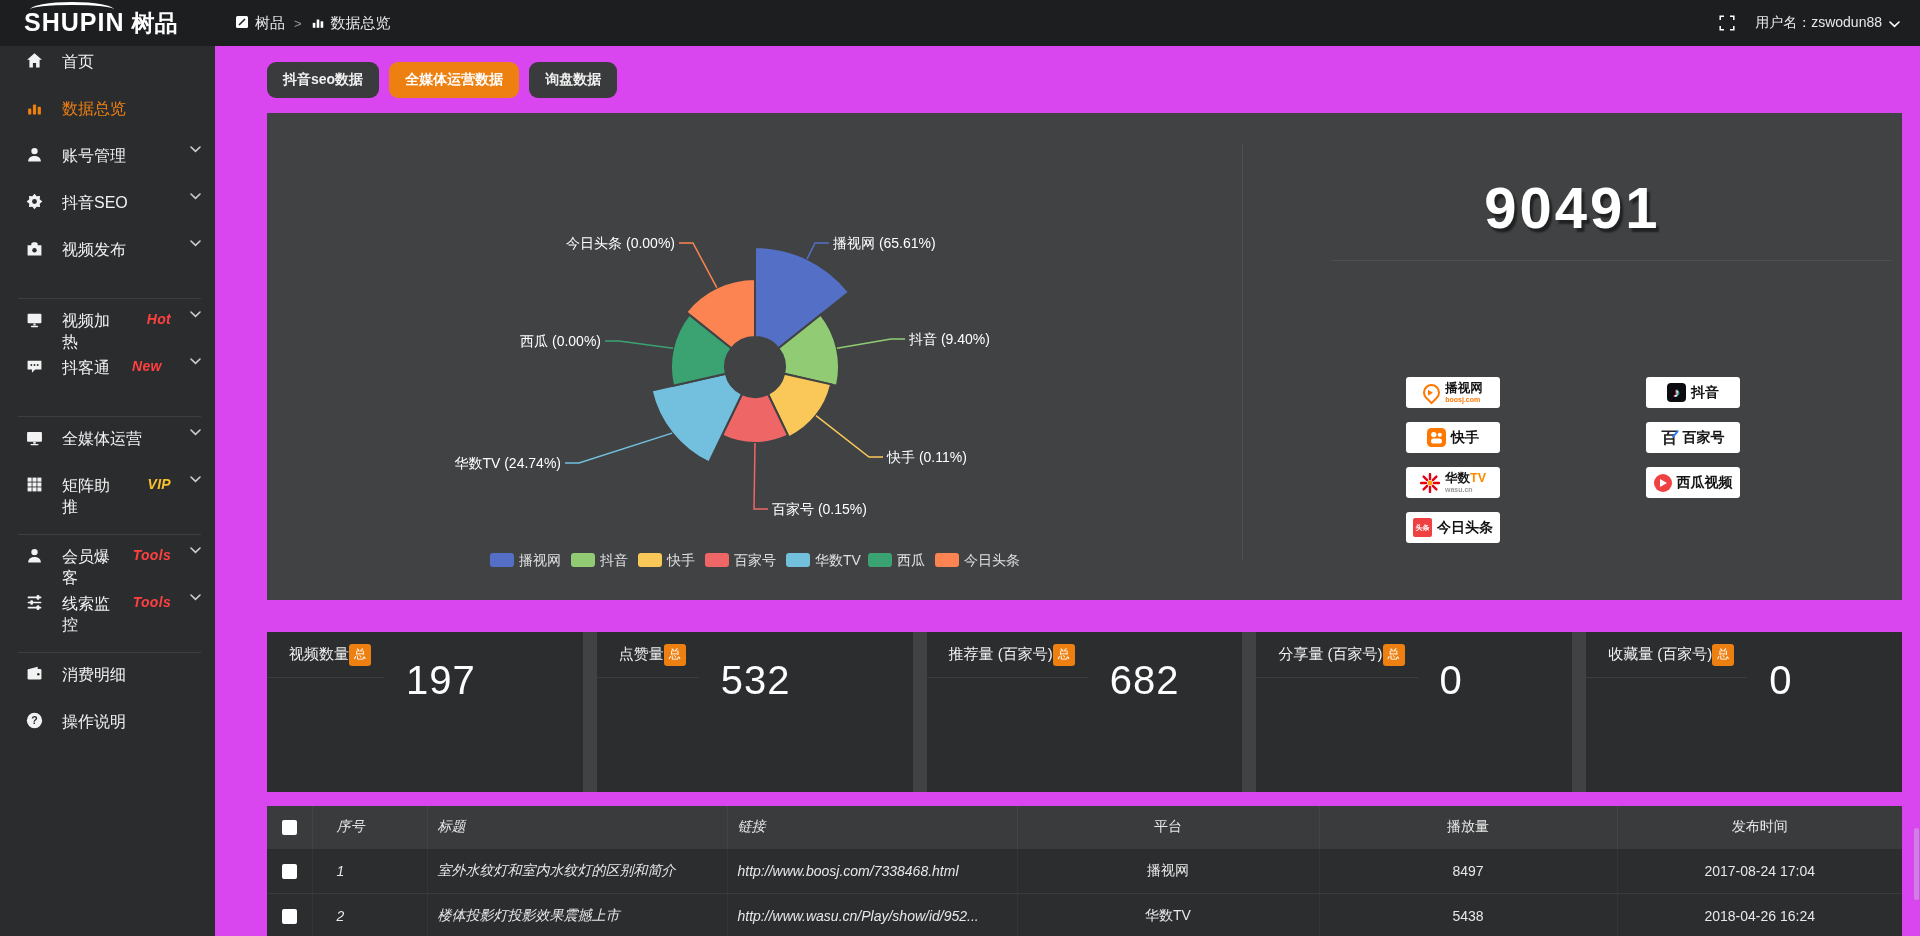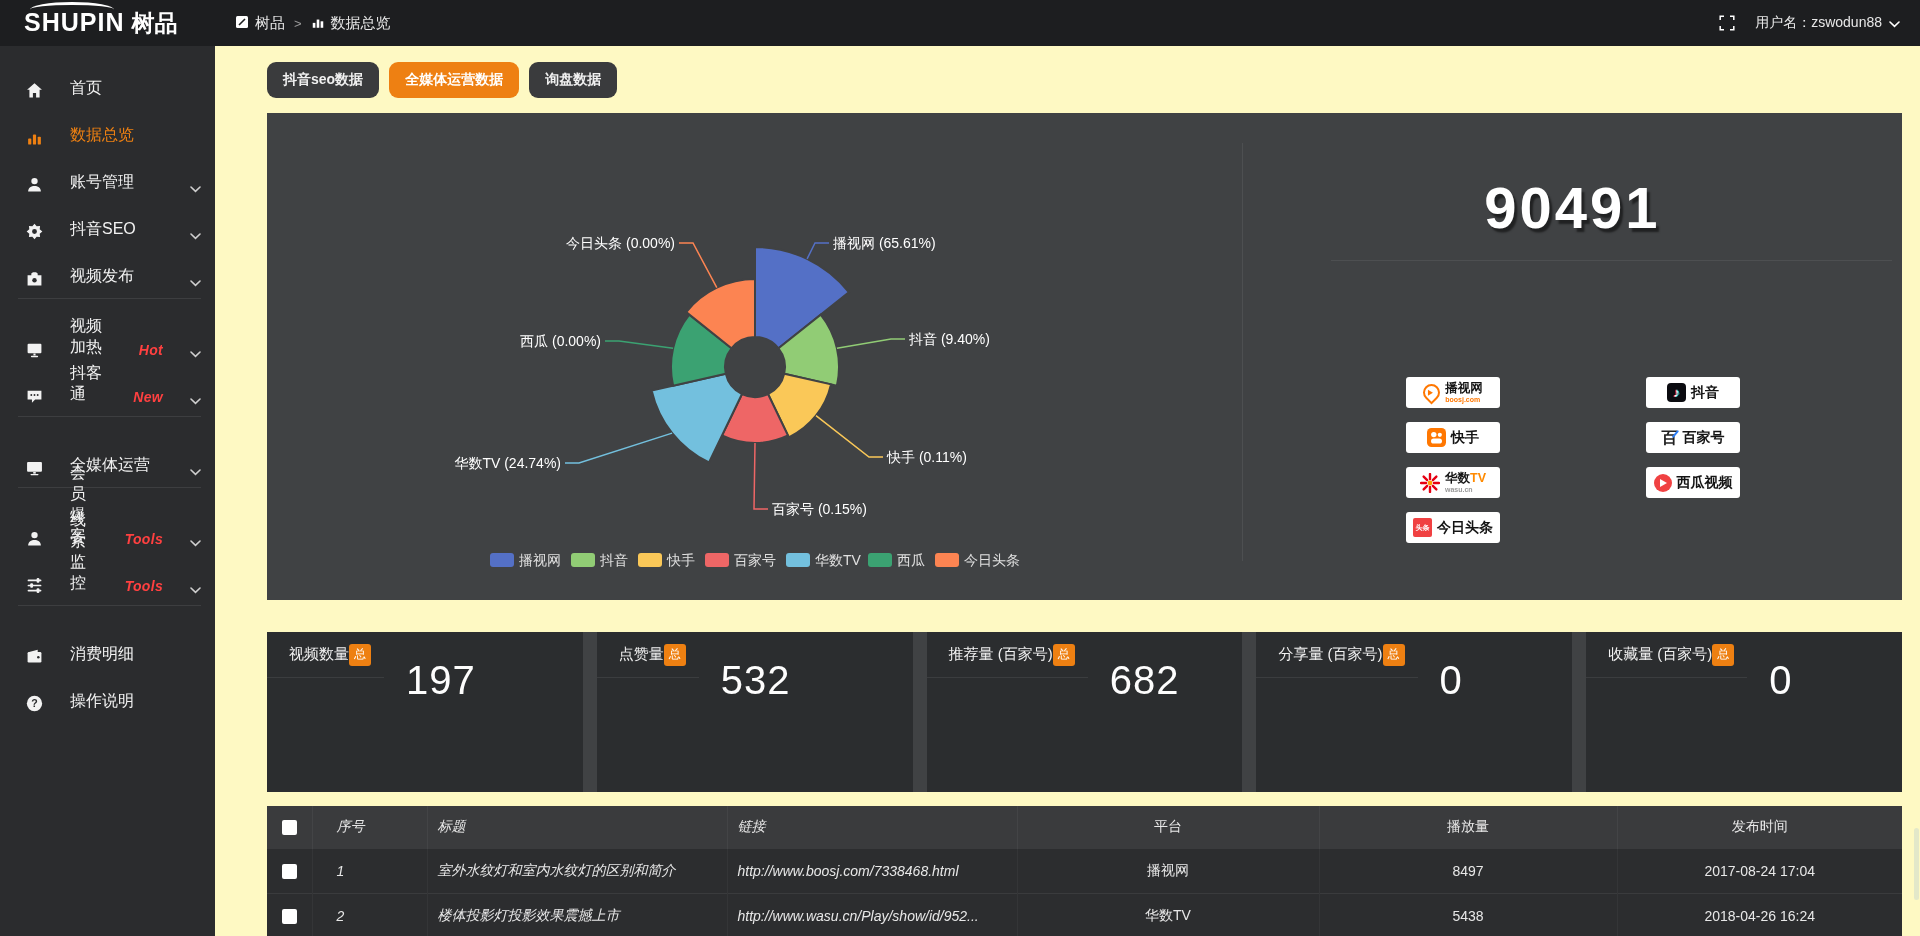--- a/index.html
+++ b/index.html
@@ -1,33 +1,33 @@
 <!DOCTYPE html>
 <html><head>
 <meta charset="utf-8">
 <style>
   html,body{margin:0;padding:0;background:#232426;font-family:"Liberation Sans","DejaVu Sans",sans-serif;color:#e8e8e8;}
-  .app{position:relative;width:1920px;height:936px;overflow:hidden;background:#fef9c3;}
+  .app{position:relative;width:1920px;height:936px;overflow:hidden;background:#d946ef;}
 
   
   .topbar{position:absolute;top:0;left:0;width:1920px;height:46px;background:#1d1e20;display:flex;align-items:center;z-index:6;}
   .logo{width:215px;box-sizing:border-box;padding-left:24px;display:flex;align-items:baseline;gap:7px;}
   .logo-main{font-weight:800;font-size:25px;letter-spacing:1px;color:#fff;position:relative;line-height:1;}
   .logo-main::before{content:"";position:absolute;top:-8px;left:6px;width:84px;height:12px;border-top:3px solid #fff;border-radius:50%;}
   .logo-sub{font-weight:700;font-size:23px;color:#fff;}
   .crumb{display:flex;align-items:center;gap:9px;font-size:15px;margin-left:20px;}
   .crumb-part{display:flex;align-items:center;gap:6px;cursor:pointer;}
   .crumb-sep{color:#9a9a9a;font-size:13px;}
   .top-right{margin-left:auto;display:flex;align-items:center;gap:20px;padding-right:20px;font-size:14px;}
   .fs-icon{cursor:pointer;display:flex;}
   .user-box{display:flex;align-items:center;gap:7px;cursor:pointer;}
 
   
   .sidebar{position:absolute;top:46px;left:0;width:215px;height:890px;background:#2b2c2e;box-sizing:border-box;padding-top:6px;}
-  .side-item{height:47px;display:flex;align-items:flex-end;padding:0 14px 0 26px;gap:27px;font-size:16px;color:#f2f2f2;cursor:pointer;}
+  .side-item{height:47px;display:flex;align-items:flex-start;padding:0 14px 0 26px;gap:19px;font-size:16px;color:#f2f2f2;cursor:pointer;}
   .side-item .ic{width:17px;height:17px;flex:0 0 17px;display:flex;align-items:center;justify-content:center;}
   .side-item .bdg{font-style:italic;font-weight:700;font-size:14px;margin-left:3px;letter-spacing:.3px;}
   .side-item .chev{margin-left:auto;display:flex;}
   .side-item.active{color:#ee8012;}
   .side-div{height:1px;background:#3d3e40;margin:11px 14px 12px 18px;}
 
   
   .content{position:absolute;left:215px;top:46px;width:1705px;height:890px;box-sizing:border-box;padding:16px 18px 0 52px;overflow:hidden;}
   .tabs{display:flex;gap:10px;height:36px;margin-bottom:15px;}
   .tab{height:36px;padding:0 16px;display:flex;align-items:center;font-size:14px;font-weight:700;background:#3a3b3d;color:#f0f0f0;border-radius:9px;cursor:pointer;}
@@ -221,20 +221,42 @@
         <div class="side-div"></div>
         <div class="side-item">
           <span class="ic">
             <svg width="17" height="17" viewBox="0 0 16 16">
               <rect x="1" y="2.8" width="14" height="9.2" rx="1" fill="#f2f2f2"></rect>
               <rect x="6.8" y="12.2" width="2.4" height="1.6" fill="#f2f2f2"></rect>
               <rect x="4.2" y="14" width="7.6" height="1.4" rx=".7" fill="#f2f2f2"></rect>
             </svg>
           </span>
           <span class="lbl">全媒体运营</span>
+          <span class="chev">
+            <svg width="11" height="7" viewBox="0 0 11 7">
+              <path d="M1 1 L5.5 5.3 L10 1" fill="none" stroke="#cfcfcf" stroke-width="1.6" stroke-linecap="round"></path>
+            </svg>
+          </span>
+        </div>
+        <div class="side-item">
+          <span class="ic">
+            <svg width="17" height="17" viewBox="0 0 16 16">
+              <rect x="1.5" y="1.5" width="3.8" height="3.8" fill="#f2f2f2"></rect>
+              <rect x="6.1" y="1.5" width="3.8" height="3.8" fill="#f2f2f2"></rect>
+              <rect x="10.7" y="1.5" width="3.8" height="3.8" fill="#f2f2f2"></rect>
+              <rect x="1.5" y="6.1" width="3.8" height="3.8" fill="#f2f2f2"></rect>
+              <rect x="6.1" y="6.1" width="3.8" height="3.8" fill="#f2f2f2"></rect>
+              <rect x="10.7" y="6.1" width="3.8" height="3.8" fill="#f2f2f2"></rect>
+              <rect x="1.5" y="10.7" width="3.8" height="3.8" fill="#f2f2f2"></rect>
+              <rect x="6.1" y="10.7" width="3.8" height="3.8" fill="#f2f2f2"></rect>
+              <rect x="10.7" y="10.7" width="3.8" height="3.8" fill="#f2f2f2"></rect>
+            </svg>
+          </span>
+          <span class="lbl">矩阵助推</span>
+          <span class="bdg" style="color:#f6c12c">VIP</span>
           <span class="chev">
             <svg width="11" height="7" viewBox="0 0 11 7">
               <path d="M1 1 L5.5 5.3 L10 1" fill="none" stroke="#cfcfcf" stroke-width="1.6" stroke-linecap="round"></path>
             </svg>
           </span>
         </div>
         <div class="side-div"></div>
         <div class="side-item">
           <span class="ic">
             <svg width="17" height="17" viewBox="0 0 16 16">

